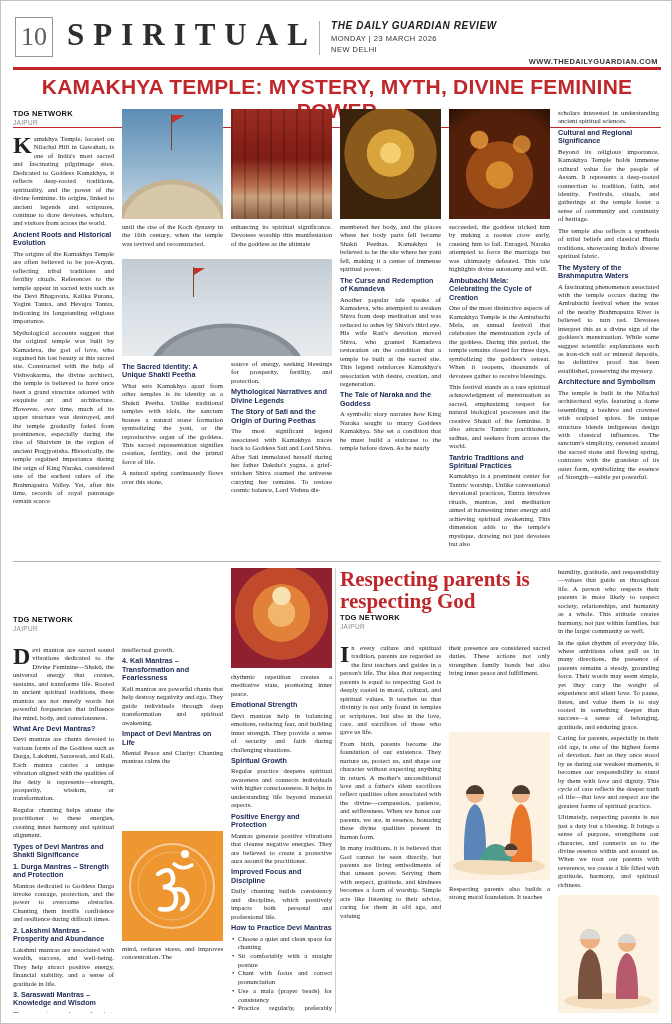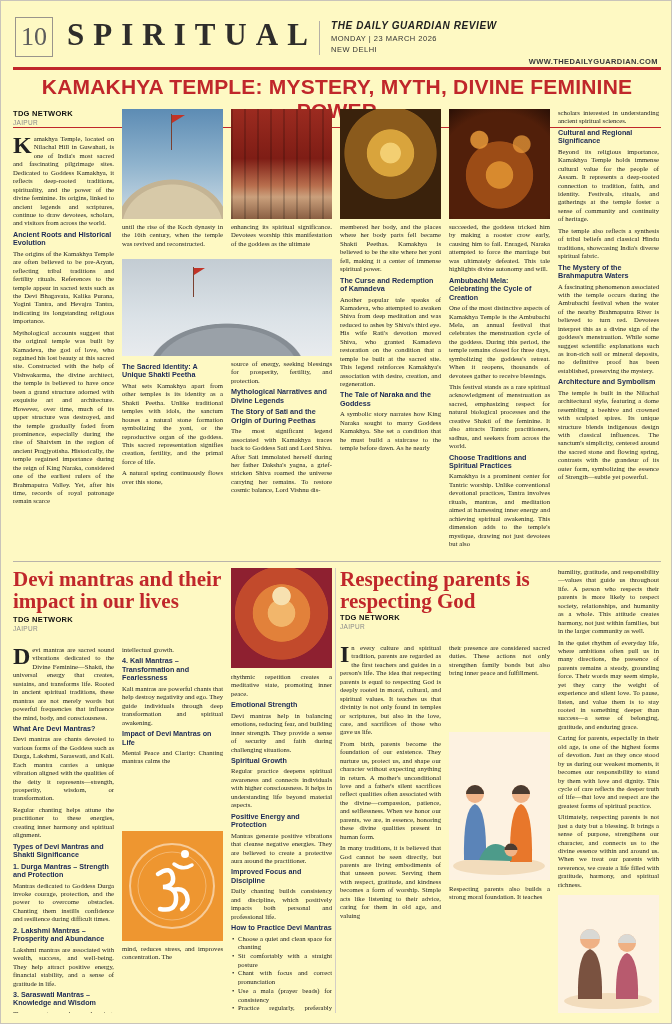--- a/index.html
+++ b/index.html
@@ -1,17 +1,17 @@
 <!DOCTYPE html>
 <html><head>
 <meta charset="utf-8">
 <style>
   * { margin:0; padding:0; box-sizing:border-box; }
   html,body { background:#d9d6cf; }
-  .page { position:relative; width:672px; height:1024px; margin:0 auto; background:#fef9c3;
+  .page { position:relative; width:672px; height:1024px; margin:0 auto; background:#ffffff;
           border:1px solid #c9c4ba; font-family:"Liberation Serif", serif; color:#1b1b1b; overflow:hidden; }
 
   
   .folio { position:absolute; left:14px; top:16px; width:38px; height:40px; border:1px solid #9a958c;
            color:#5c5c5c; font-size:26px; line-height:38px; text-align:center; }
   .section-title { position:absolute; left:66px; top:16px; font-size:31px; font-weight:700;
                    letter-spacing:9px; color:#2e2d2b; }
   .hdr-vrule { position:absolute; left:318px; top:20px; width:1px; height:34px; background:#b5b0a6; }
   .mast { position:absolute; left:330px; top:19px; font-family:"Liberation Sans", sans-serif; color:#222; }
   .mast .m1 { font-size:10px; font-weight:700; letter-spacing:.6px;font-style:italic; }
@@ -131,38 +131,37 @@
       <div class="sub">The Curse and Redemption of Kamadeva</div>
       <p class="para">Another popular tale speaks of Kamadeva, who attempted to awaken Shiva from deep meditation and was reduced to ashes by Shiva's third eye. His wife Rati's devotion moved Shiva, who granted Kamadeva restoration on the condition that a temple be built at the sacred site. This legend reinforces Kamakhya's association with desire, creation, and regeneration.</p>
       <div class="sub">The Tale of Naraka and the Goddess</div>
       <p class="para">A symbolic story narrates how King Naraka sought to marry Goddess Kamakhya. She set a condition that he must build a staircase to the temple before dawn. As he nearly</p>
     </div>
   <div class="txtcol" style="left:448px;top:222px;width:101px;height:334px;">
       <p class="para">succeeded, the goddess tricked him by making a rooster crow early, causing him to fail. Enraged, Naraka attempted to force the marriage but was ultimately defeated. This tale highlights divine autonomy and will.</p>
       <div class="sub">Ambubachi Mela: Celebrating the Cycle of Creation</div>
       <p class="para">One of the most distinctive aspects of Kamakhya Temple is the Ambubachi Mela, an annual festival that celebrates the menstruation cycle of the goddess. During this period, the temple remains closed for three days, symbolizing the goddess's retreat. When it reopens, thousands of devotees gather to receive blessings.</p>
       <p class="para">This festival stands as a rare spiritual acknowledgment of menstruation as sacred, emphasizing respect for natural biological processes and the creative Shakti of the feminine. It also attracts Tantric practitioners, sadhus, and seekers from across the world.</p>
-      <div class="sub">Choose Traditions and Spiritual Practices</div>
+      <div class="sub">Tantric Traditions and Spiritual Practices</div>
       <p class="para">Kamakhya is a prominent center for Tantric worship. Unlike conventional devotional practices, Tantra involves rituals, mantras, and meditation aimed at harnessing inner energy and achieving spiritual awakening. This dimension adds to the temple's mystique, drawing not just devotees but also</p>
     </div>
   <div class="txtcol" style="left:557px;top:108px;width:101px;height:448px;">
       <p class="para">scholars interested in understanding ancient spiritual sciences.</p>
       <div class="sub">Cultural and Regional Significance</div>
       <p class="para">Beyond its religious importance, Kamakhya Temple holds immense cultural value for the people of Assam. It represents a deep-rooted connection to tradition, faith, and identity. Festivals, rituals, and gatherings at the temple foster a sense of community and continuity of heritage.</p>
       <p class="para">The temple also reflects a synthesis of tribal beliefs and classical Hindu traditions, showcasing India's diverse spiritual fabric.</p>
       <div class="sub">The Mystery of the Brahmaputra Waters</div>
       <p class="para">A fascinating phenomenon associated with the temple occurs during the Ambubachi festival when the water of the nearby Brahmaputra River is believed to turn red. Devotees interpret this as a divine sign of the goddess's menstruation. While some suggest scientific explanations such as iron-rich soil or mineral deposits, no definitive proof has been established, preserving the mystery.</p>
       <div class="sub">Architecture and Symbolism</div>
       <p class="para">The temple is built in the Nilachal architectural style, featuring a dome resembling a beehive and crowned with sculpted spires. Its unique structure blends indigenous design with classical influences. The sanctum's simplicity, centered around the sacred stone and flowing spring, contrasts with the grandeur of its outer form, symbolizing the essence of Strength—subtle yet powerful.</p>
     </div>
 
   <div class="divider-h"></div>
   <div class="divider-v"></div>
 
-  <div class="art-h" style="left:12px;top:567px;width:214px;">Devi mantras and their impact in our lives</div>
   <div class="ph durga" style="left:230px;top:567px;width:101px;height:100px;"></div>
   <div class="byline" style="left:12px;top:614px;width:101px;">
     <div class="by-name">TDG NETWORK</div>
     <div class="by-city">JAIPUR</div>
   </div>
   <div class="txtcol" style="left:12px;top:645px;width:101px;height:367px;">
       <p class="para drop">Devi mantras are sacred sound vibrations dedicated to the Divine Feminine—Shakti, the universal energy that creates, sustains, and transforms life. Rooted in ancient spiritual traditions, these mantras are not merely words but powerful frequencies that influence the mind, body, and consciousness.</p>
       <div class="sub">What Are Devi Mantras?</div>
       <p class="para">Devi mantras are chants devoted to various forms of the Goddess such as Durga, Lakshmi, Saraswati, and Kali. Each mantra carries a unique vibration aligned with the qualities of the deity it represents—strength, prosperity, wisdom, or transformation.</p>
       <p class="para">Regular chanting helps attune the practitioner to these energies, creating inner harmony and spiritual alignment.</p>

